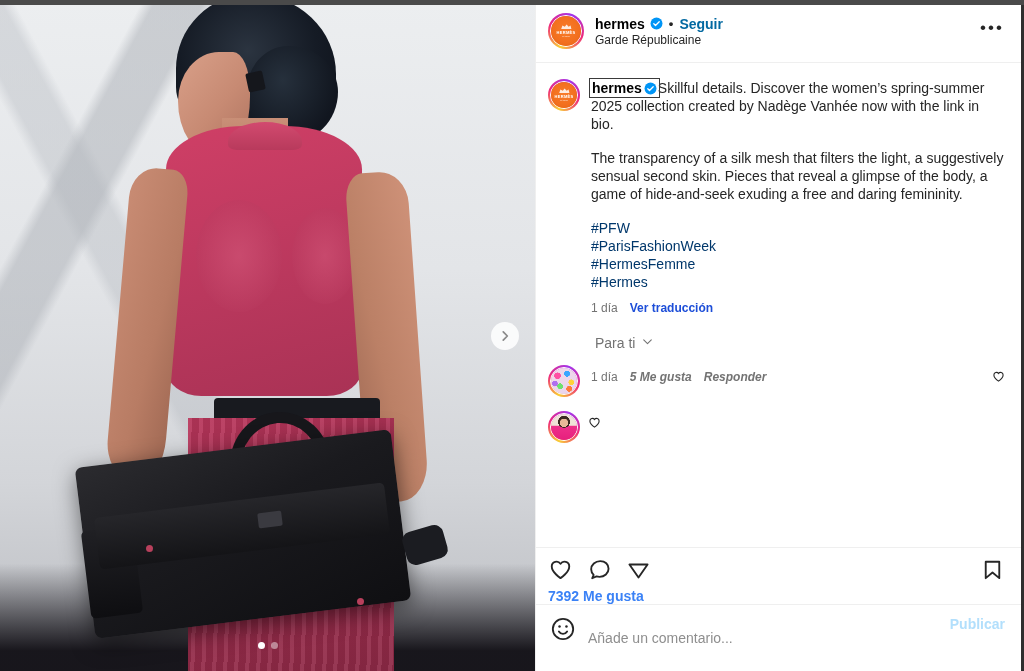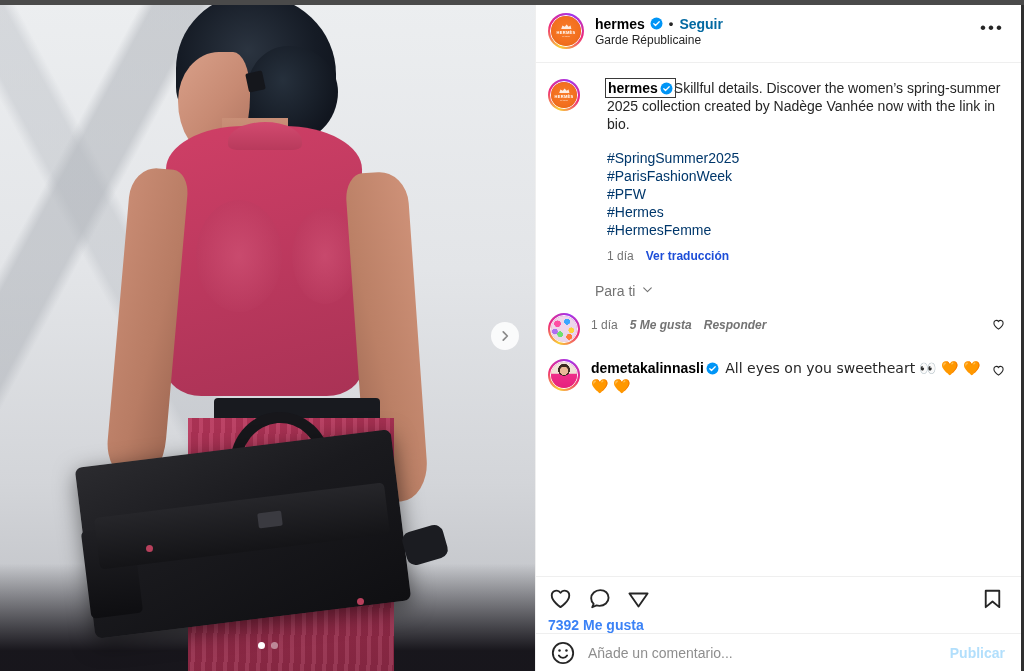--- a/index.html
+++ b/index.html
@@ -250,21 +250,21 @@
   }
 
   
   .panel-body {
     flex: 1 1 auto;
     overflow-y: auto;
     padding: 0;
   }
 
   .caption-block { display: flex; padding: 16px 16px 0 12px; }
-  .caption-text { margin-left: 27px; font-size: 14px; line-height: 1.29; color: #262626; }
+  .caption-text { margin-left: 11px; font-size: 14px; line-height: 1.29; color: #262626; }
   .cap-user {
     font-weight: 700; color: #000;
     outline: 1.5px solid #3a3a3a; outline-offset: 1px;
     padding: 0 1px;
   }
   .cap-user .verified { vertical-align: -2px; margin-left: 2px; }
   .cap-para { margin-top: 16px; }
   .tag { color: #00376b; display: block; }
   .cap-meta { margin-top: 10px; display: flex; align-items: center; gap: 12px; }
   .cap-time { font-size: 12px; color: #737373; }
@@ -298,24 +298,24 @@
   }
   .act-ico { cursor: pointer; display: flex; }
   .act-spacer { flex: 1 1 auto; }
 
   .likes { padding: 4px 16px 0 12px; font-size: 14px; font-weight: 700; color: #3b82f6; }
   .posted { padding: 3px 16px 12px 12px; font-size: 12px; color: #737373; }
 
   
   .add-comment {
     border-top: 1px solid #efefef;
-    display: flex; align-items: center;
+    display: flex; 
     padding: 11px 16px 11px 14px;
     gap: 12px; flex: 0 0 auto;
-    height: 38px;
+    height: 67px;
   }
   .smiley { cursor: pointer; flex: 0 0 auto; display:flex; }
   .cmt-input {
     flex: 1 1 auto; border: none; outline: none;
     font-size: 14px; color: #262626;
     font-family: "Liberation Sans", sans-serif;
     background: transparent;
   }
   .cmt-input::placeholder { color: #8e8e8e; }
   .publish { color: #b2dffc; font-size: 14px; font-weight: 600; cursor: pointer; flex: 0 0 auto; }
@@ -408,27 +408,27 @@
             </div>
           </div>
         </div>
 
         <div class="caption-text">
           <span class="cap-user"><span>hermes</span><svg class="verified" viewBox="0 0 24 24">
               <circle cx="12" cy="12" r="11" fill="#0095f6"></circle>
               <path d="M7 12.4l3.2 3.2L17 8.8" fill="none" stroke="#fff" stroke-width="2.4" stroke-linecap="round" stroke-linejoin="round"></path>
             </svg></span><span>Skillful details. Discover the women’s spring-summer 2025 collection created by Nadège Vanhée now with the link in bio.</span>
 
+          <div class="cap-para">The transparency of a silk mesh that filters the light, a suggestively sensual second skin. Pieces that reveal a glimpse of the body, a game of hide-and-seek exuding a free and daring femininity.</div>
 
           <div class="cap-para">
-            <span class="tag">#SpringSummer2025</span>
+            <span class="tag">#PFW</span>
             <span class="tag">#ParisFashionWeek</span>
-            <span class="tag">#PFW</span>
+            <span class="tag">#HermesFemme</span>
             <span class="tag">#Hermes</span>
-            <span class="tag">#HermesFemme</span>
           </div>
 
           <div class="cap-meta">
             <span class="cap-time">1 día</span>
             <span class="cap-translate">Ver traducción</span>
           </div>
         </div>
       </div>
 
       <div class="forya">
@@ -456,26 +456,20 @@
             <path d="M12 20.5S3.5 14.8 3.5 9.1A4.6 4.6 0 0 1 12 6.6a4.6 4.6 0 0 1 8.5 2.5c0 5.7-8.5 11.4-8.5 11.4z"></path>
           </svg>
         </div>
       </div>
 
       <div class="comment-row">
         <div class="ring sm">
           <div class="ring-inner">
             <div class="av-portrait"></div>
           </div>
-        </div>
-        <div class="cmt-body">
-          <div class="cmt-line"><span class="cmt-user"><span>demetakalinnasli</span><svg class="verified" viewBox="0 0 24 24">
-              <circle cx="12" cy="12" r="11" fill="#0095f6"></circle>
-              <path d="M7 12.4l3.2 3.2L17 8.8" fill="none" stroke="#fff" stroke-width="2.4" stroke-linecap="round" stroke-linejoin="round"></path>
-            </svg></span><span class="emoji"> All eyes on you sweetheart 👀 🧡 🧡 🧡 🧡</span></div>
         </div>
         <div class="cmt-like">
           <svg width="13" height="13" viewBox="0 0 24 24" fill="none" stroke="#262626" stroke-width="2">
             <path d="M12 20.5S3.5 14.8 3.5 9.1A4.6 4.6 0 0 1 12 6.6a4.6 4.6 0 0 1 8.5 2.5c0 5.7-8.5 11.4-8.5 11.4z"></path>
           </svg>
         </div>
       </div>
 
     </div>
 

